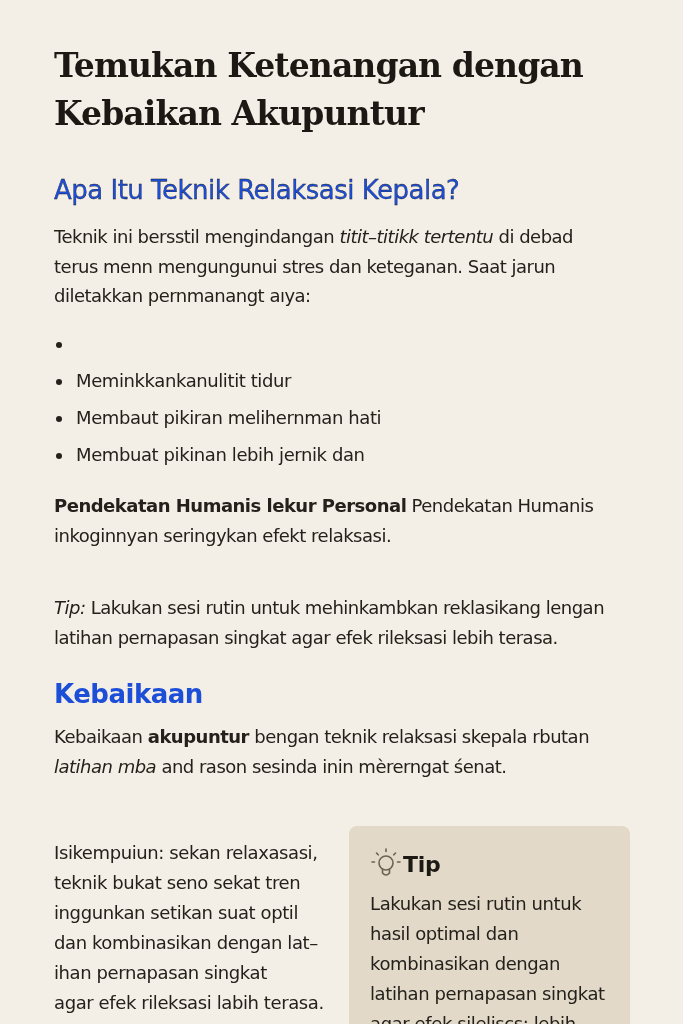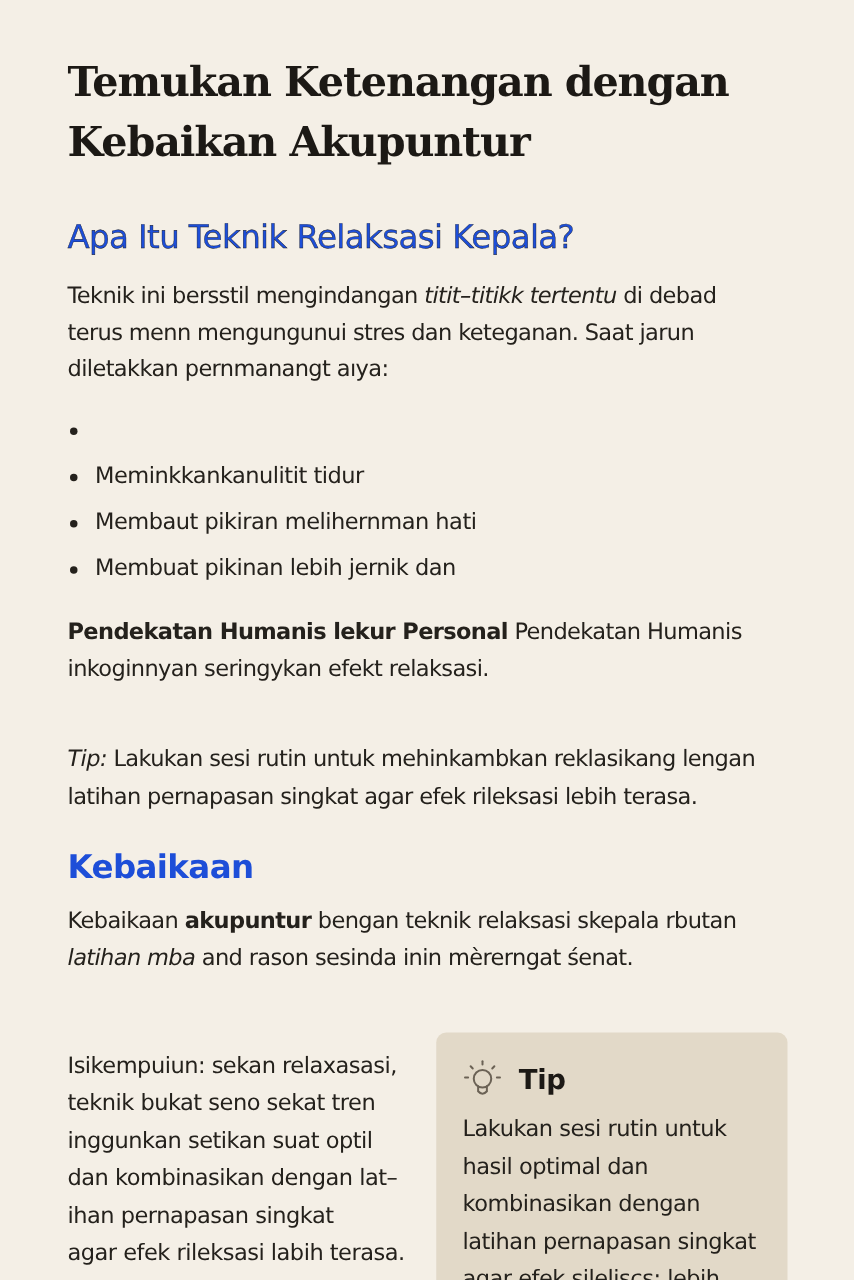--- a/index.html
+++ b/index.html
@@ -117,21 +117,21 @@
       left: 20px;
       top: 18px;
       display: flex;
       align-items: center;
       height: 40px;
     }
     .tip-head svg { width: 34px; height: 36px; display: block; }
     .tip-title {
       font-size: 22px;
       font-weight: bold;
-      margin-left: 12px;
+      margin-left: 0;
       color: #1c1915;
       letter-spacing: -0.3px;
     }
     .tip-body {
       position: absolute;
       left: 21px;
       top: 63px;
       font-size: 18px;
       line-height: 30px;
       letter-spacing: -0.4px;

